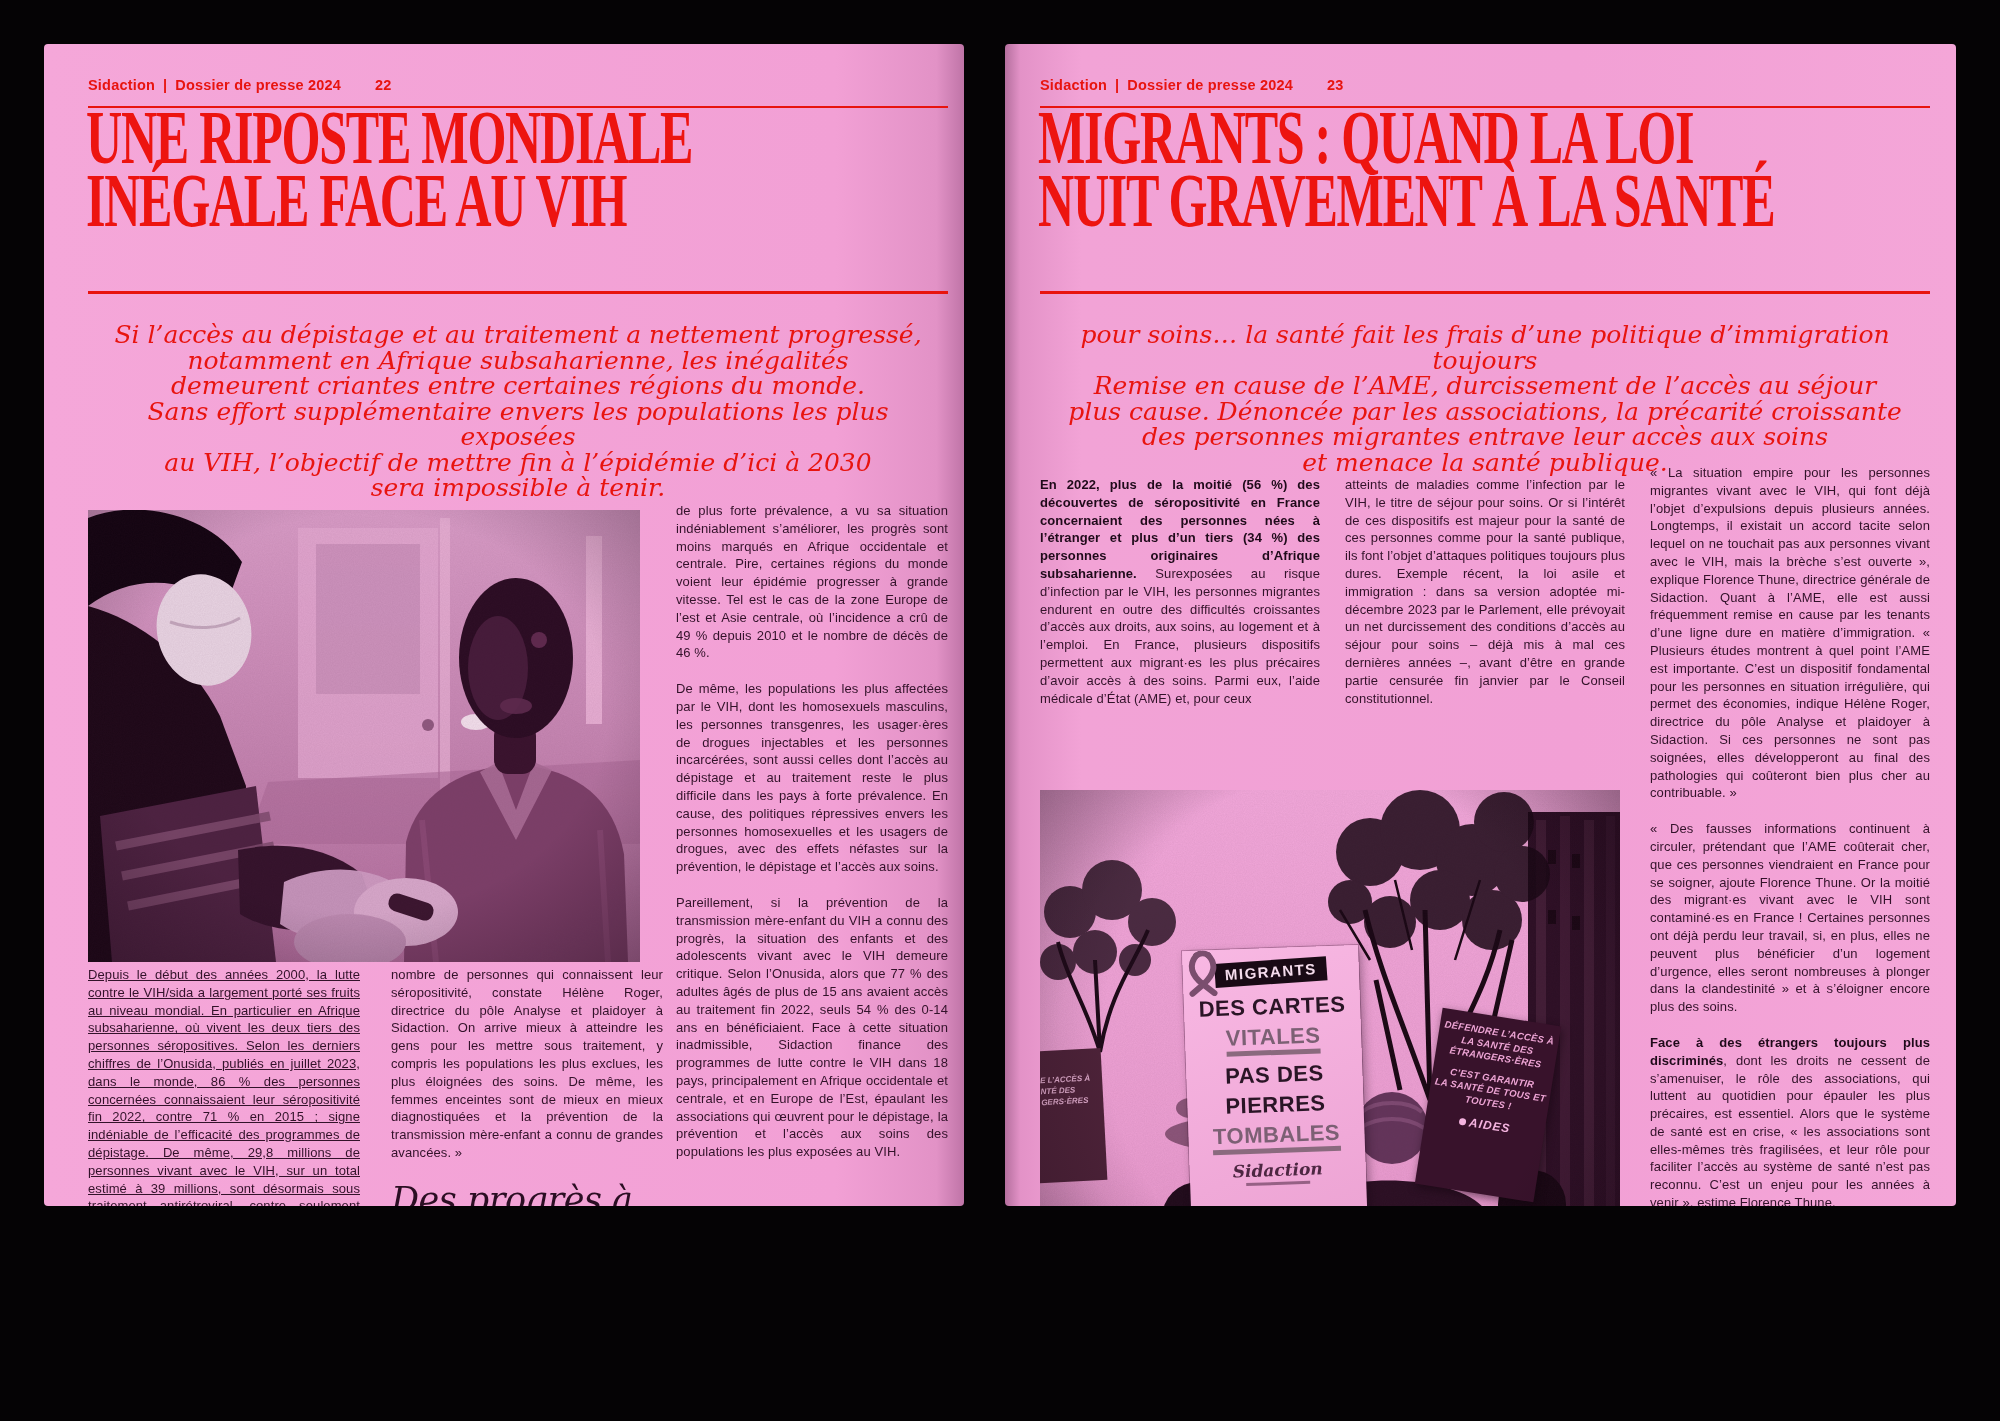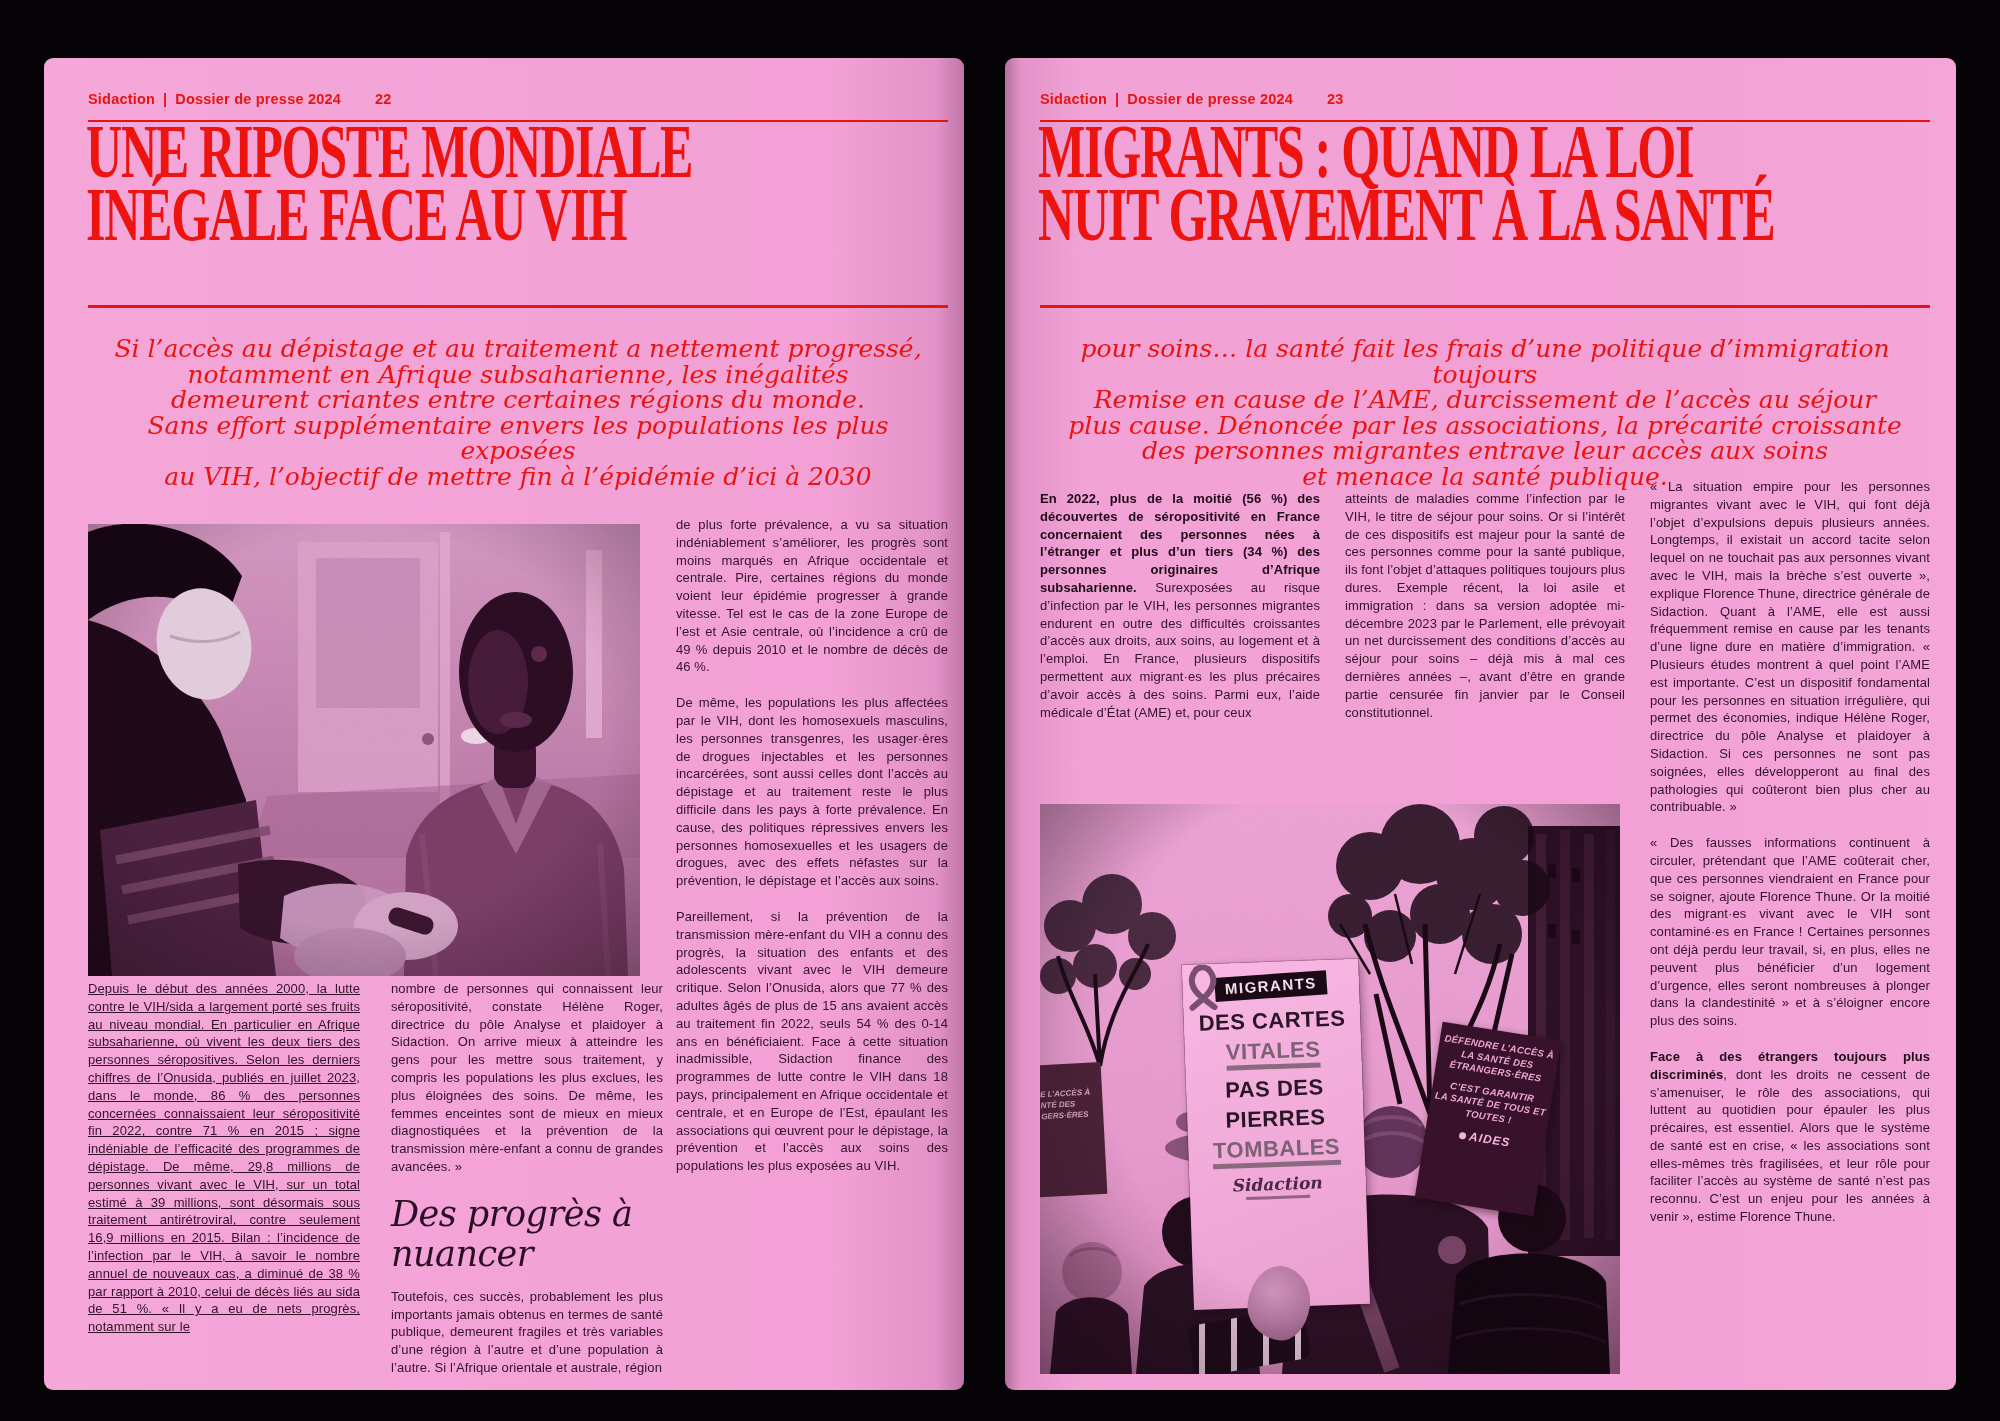--- a/index.html
+++ b/index.html
@@ -3,23 +3,22 @@
 <meta charset="utf-8">
 <style>
   html,body{margin:0;padding:0;}
   body{
     width:2000px;height:1421px;position:relative;
     background:#050305;
     font-family:"Liberation Sans",sans-serif;
     overflow:hidden;
   }
   .page{
-    position:absolute;top:44px;height:1332px;border-radius:9px;overflow:hidden;
+    position:absolute;top:44px;height:1162px;border-radius:4px;overflow:hidden;
     background:#f2a0d5;
-    margin-top:14px;
   }
   .page.left{
     left:44px;width:920px;
     background:linear-gradient(90deg,#f5a7d9 0%,#f2a0d5 86%,#e292c6 97%,#bf74a7 100%);
   }
   .page.right{
     left:1005px;width:951px;
     background:linear-gradient(90deg,#b56f9e 0%,#e392c7 1.6%,#f2a3d6 8%,#f2a0d5 60%,#f4a6d8 100%);
   }
   .hdr{
@@ -148,20 +147,21 @@
       <div class="tline">INÉGALE FACE AU VIH</div>
     </h1>
     <div class="rule title-rule"></div>
 
     <div class="intro">
       <div>Si l’accès au dépistage et au traitement a nettement progressé,</div>
       <div>notamment en Afrique subsaharienne, les inégalités</div>
       <div>demeurent criantes entre certaines régions du monde.</div>
       <div>Sans effort supplémentaire envers les populations les plus exposées</div>
       <div>au VIH, l’objectif de mettre fin à l’épidémie d’ici à 2030</div>
+      <div>sera impossible à tenir.</div>
     </div>
 
     <figure class="photo photo-left" style="margin:0;">
       <svg width="552" height="452" viewBox="0 0 552 452">
         <defs>
           <linearGradient id="lw" x1="0" y1="0" x2="0" y2="1">
             <stop offset="0" stop-color="#d89cc6"></stop>
               <stop offset=".5" stop-color="#c686b2"></stop>
               <stop offset="1" stop-color="#b06d9b"></stop>
           </linearGradient>

